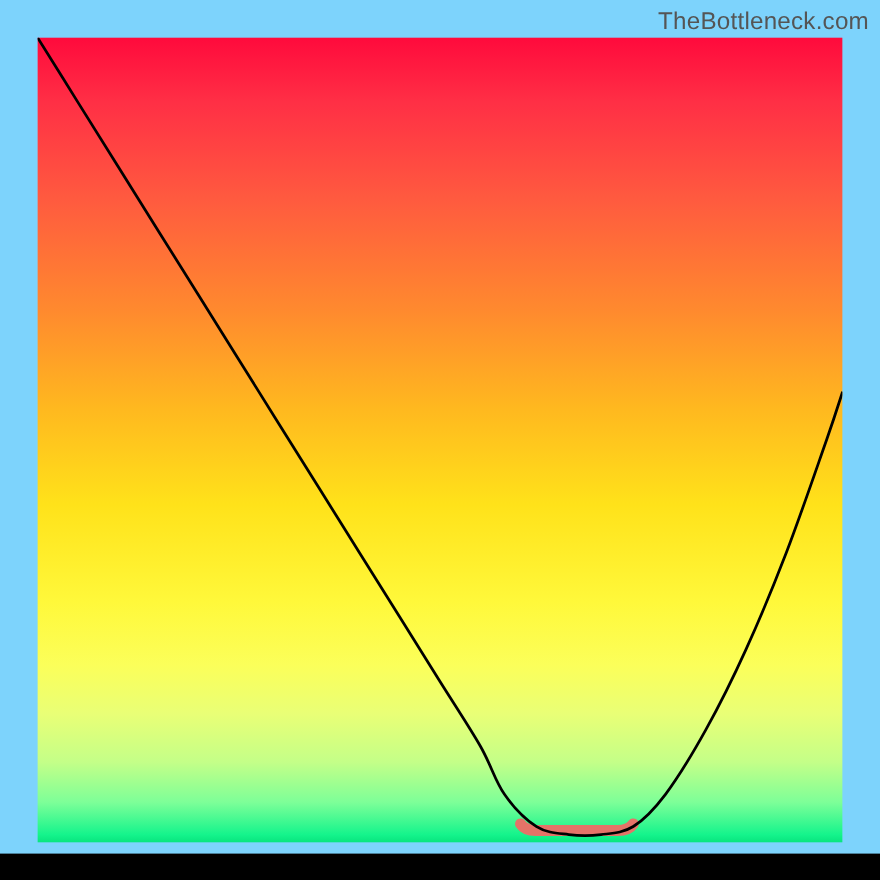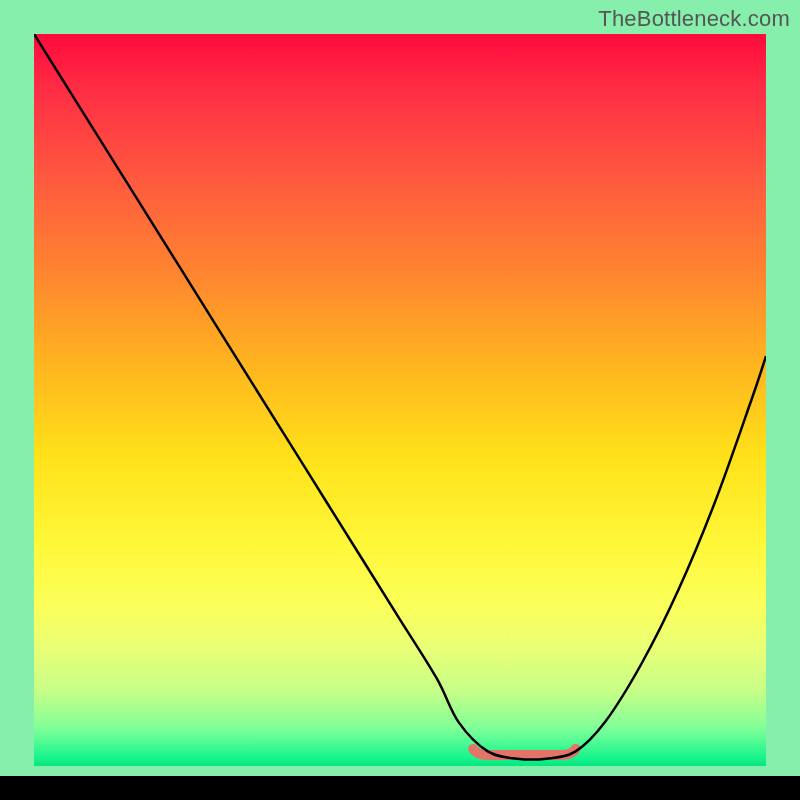--- a/index.html
+++ b/index.html
@@ -10,21 +10,21 @@
     background: #000;
     overflow: hidden;
     font-family: Arial, Helvetica, sans-serif;
   }
   .frame {
     position: absolute;
     left: 0;
     top: 0;
     width: 800px;
     height: 776px;
-    background: #86efac;
+    background: #7dd3fc;
   }
   .plot {
     position: absolute;
     left: 34px;
     top: 34px;
     width: 732px;
     height: 732px;
     overflow: hidden;
   }
   .gradient {

